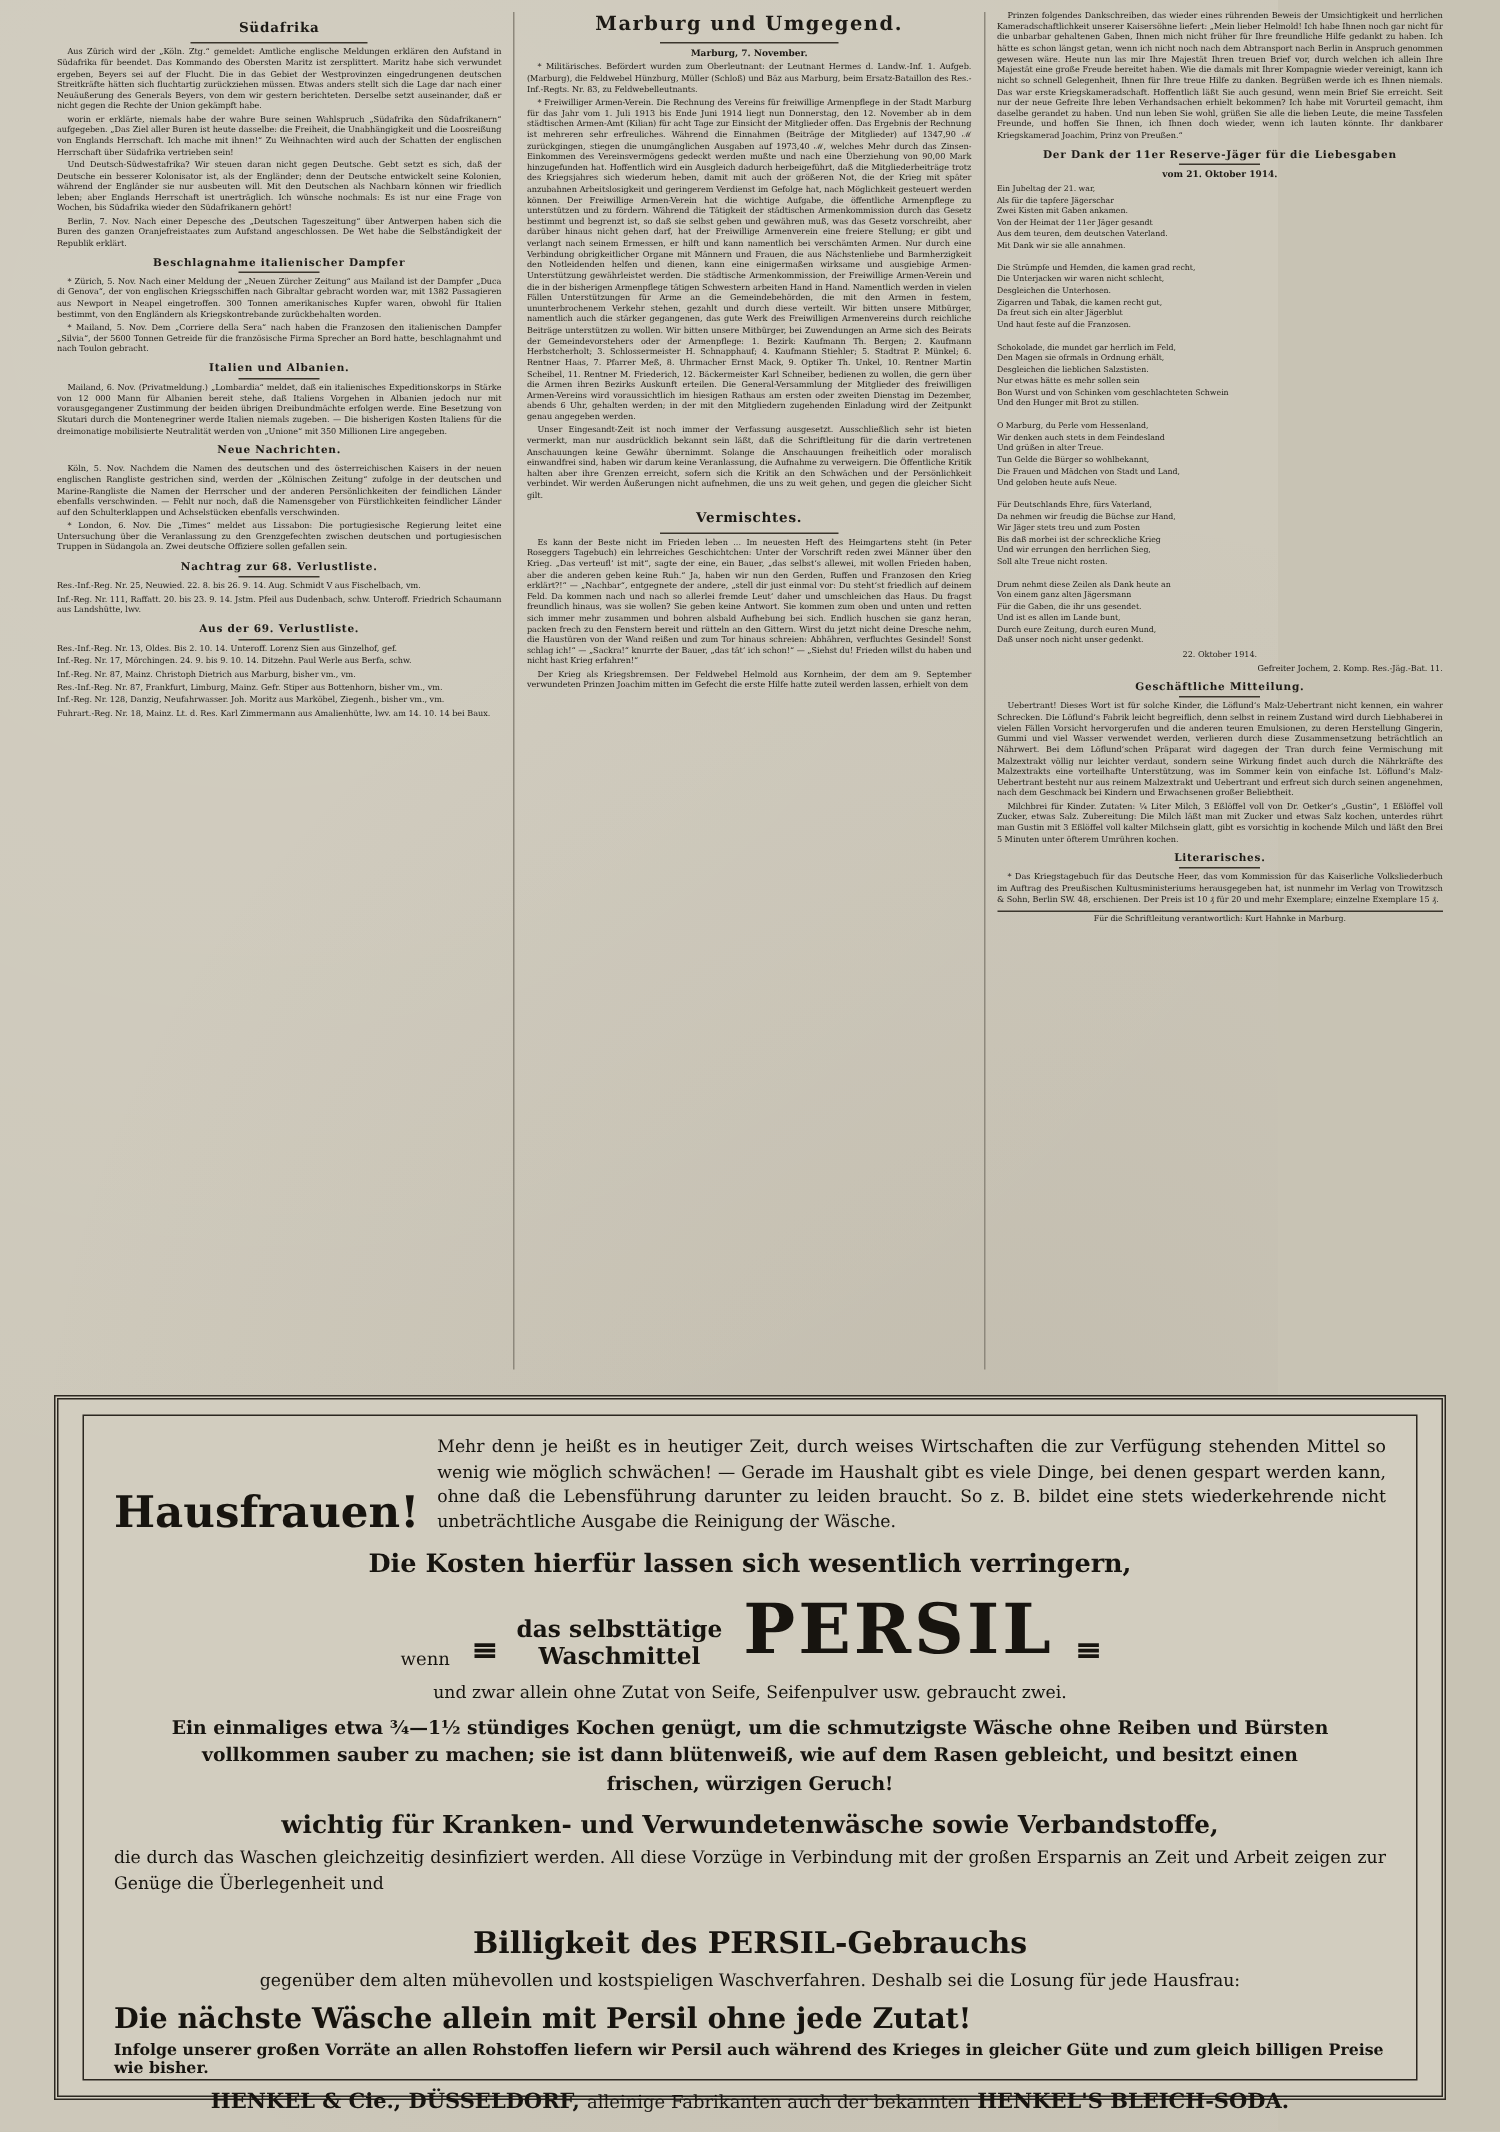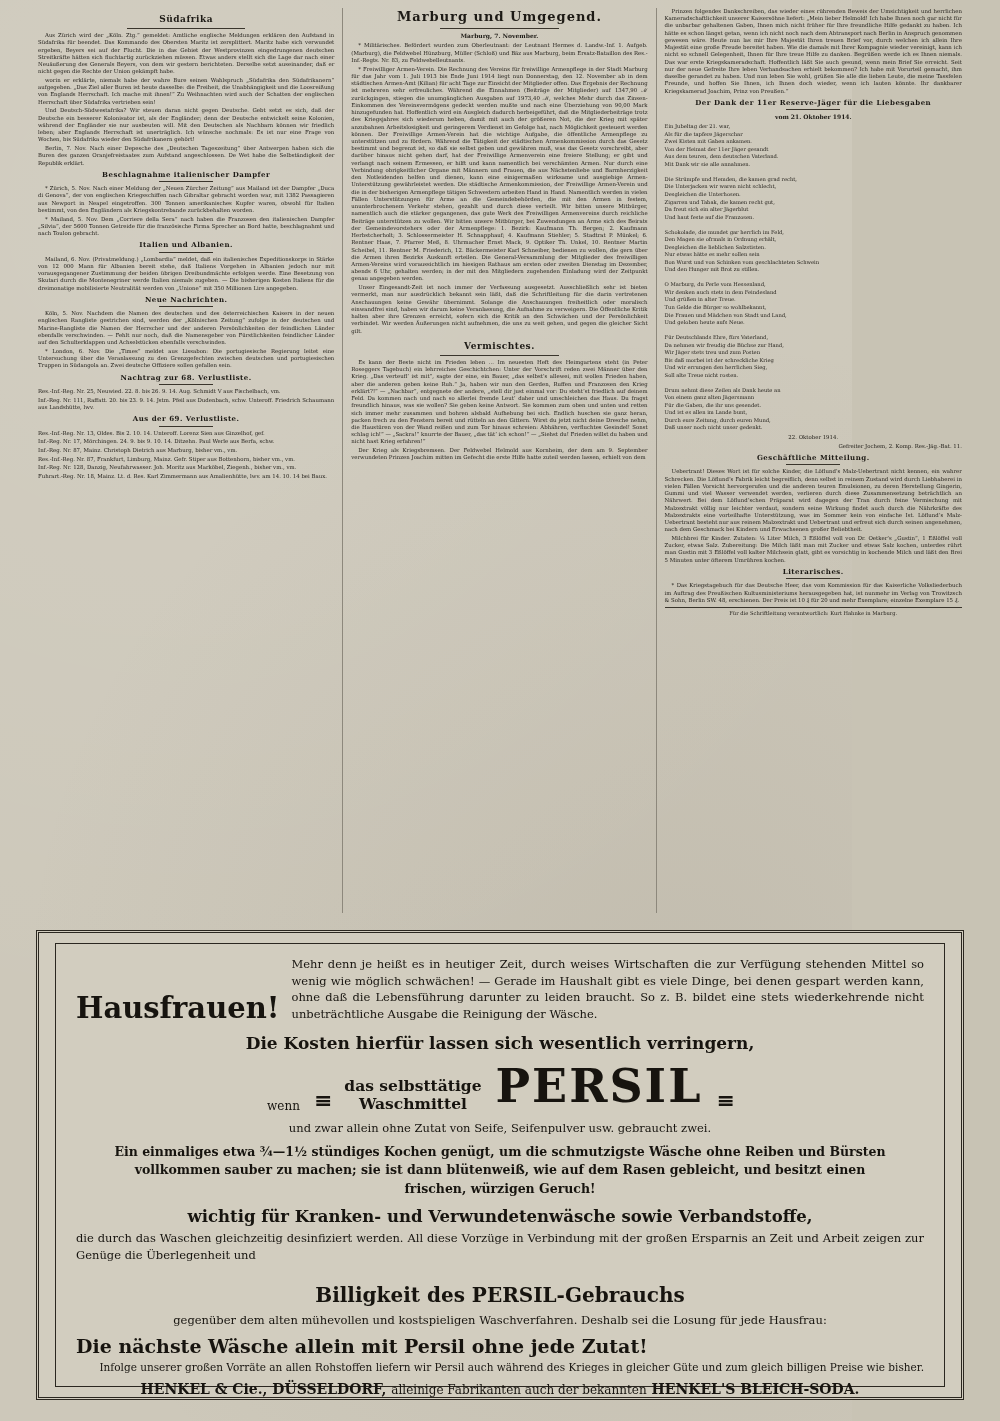--- a/index.html
+++ b/index.html
@@ -93,21 +93,21 @@
   .wenn{font-size:12px;}
   .eqs{font-size:22px;font-weight:bold;letter-spacing:-2px;}
   .selbst{font-size:15.5px;font-weight:bold;line-height:1.15;text-align:center;}
   .persil{font-size:46px;font-weight:bold;letter-spacing:2px;}
   .ad-center{text-align:center;font-size:11.5px;margin:4px 0;}
   .ad-block{font-size:12.5px;font-weight:bold;line-height:1.5;text-align:center;margin:8px 26px;}
   .ad-big1{font-size:16.5px;font-weight:bold;text-align:center;margin:6px 0 2px;}
   .ad-just{font-size:11.5px;line-height:1.5;text-align:justify;margin:4px 0;}
   .ad-big2{font-size:20px;font-weight:bold;text-align:center;margin:19px 0 6px;}
   .ad-big3{font-size:19px;font-weight:bold;text-align:left;margin:8px 0 4px;}
-  .ad-small{font-size:10.5px;text-align:right;margin:2px 0 8px;}
+  .ad-small{font-size:10.5px;text-align:left;margin:2px 0 8px;font-weight:bold;}
   .ad-foot{font-size:14px;font-weight:bold;text-align:center;margin-top:6px;}
   .ad-foot .plain{font-weight:normal;font-size:12px;}
 </style>
 </head>
 <body>
 
 <div class="page">
 
   <div class="news">
     <div class="col c1" id="col1">

